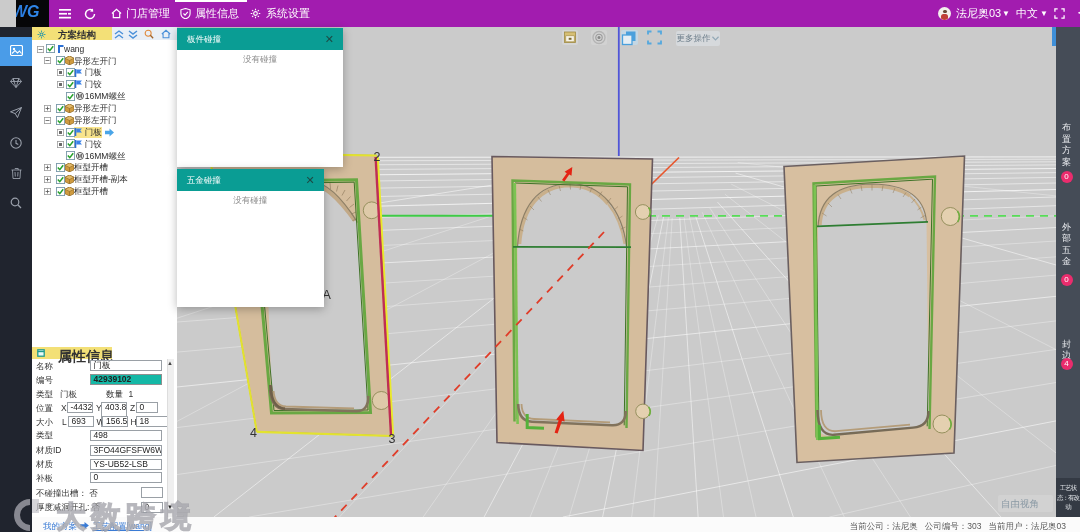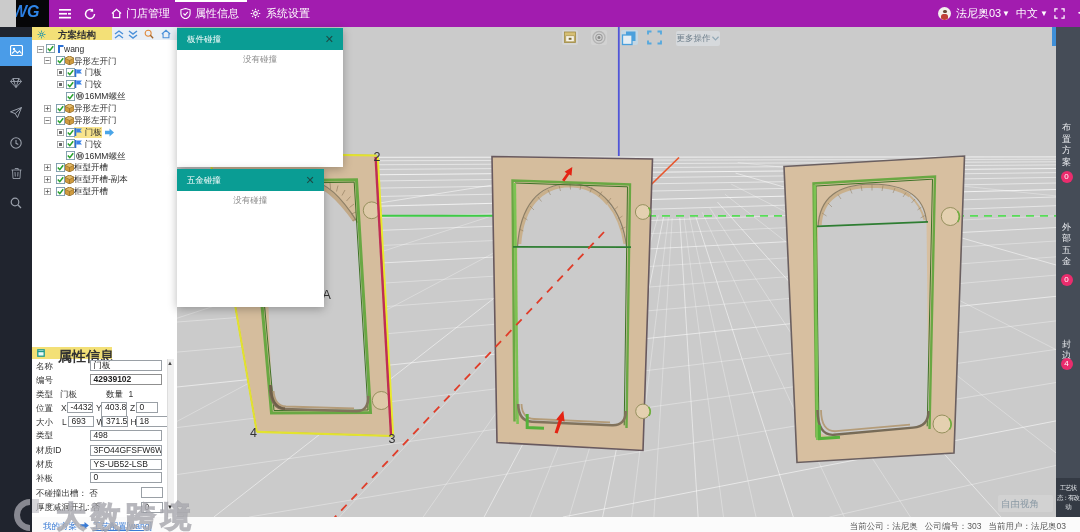--- a/index.html
+++ b/index.html
@@ -502,37 +502,37 @@
 <div class="trow" style="left:74.0px;top:186.2px">框型开槽</div>
 <div style="position:absolute;left:32px;top:346.6px;width:80px;height:12.4px;background:#f3e077"></div>
 <svg style="position:absolute;left:36.5px;top:348.8px" width="8" height="8" viewBox="0 0 10 10">
       <rect x="1" y="1" width="8" height="8" fill="#eafaf8" stroke="#1f9a8e" stroke-width="1.6"></rect>
       <line x1="1" y1="3.2" x2="9" y2="3.2" stroke="#1f9a8e" stroke-width="1.6"></line>
     </svg>
 <div style="position:absolute;left:58px;top:347.6px;font-size:14px;font-weight:bold;color:#333">属性信息</div>
 <div class="plab" style="left:36px;top:360.8px">名称</div>
     <div class="pin" style="left:89.5px;top:360.2px;width:72px;height:11px;background:#fff;border-color:#9aa0a6;font-weight:normal">门板</div>
 <div class="plab" style="left:36px;top:374.8px">编号</div>
-    <div class="pin" style="left:89.5px;top:374.2px;width:72px;height:11px;background:#ffffff;border-color:#8f8f8f;font-weight:bold">42939102</div>
+    <div class="pin" style="left:89.5px;top:374.2px;width:72px;height:11px;background:#14b8a6;border-color:#8f8f8f;font-weight:bold">42939102</div>
 <div class="plab" style="left:36px;top:388.6px">类型</div>
     <div class="plab" style="left:60px;top:388.6px">门板</div>
     <div class="plab" style="left:106px;top:388.6px">数量</div>
     <div class="plab" style="left:128.5px;top:388.6px">1</div>
 <div class="plab" style="left:36px;top:402.6px">位置</div>
     <div class="plab" style="left:61px;top:402.6px">X</div>
     <div class="pin" style="left:66.5px;top:402.0px;width:26px;height:11px;background:#fff;border-color:#9aa0a6;font-weight:normal">-4432</div>
     <div class="plab" style="left:96px;top:402.6px">Y</div>
     <div class="pin" style="left:101px;top:402.0px;width:26px;height:25px;background:#fff;border-color:#9aa0a6;font-weight:normal">403.8</div>
     <div class="plab" style="left:130px;top:402.6px">Z</div>
     <div class="pin" style="left:135.5px;top:402.0px;width:22px;height:11px;background:#fff;border-color:#9aa0a6;font-weight:normal">0</div>
 <div class="plab" style="left:36px;top:416.8px">大小</div>
     <div class="plab" style="left:62px;top:416.8px">L</div>
     <div class="pin" style="left:67.5px;top:416.2px;width:26px;height:11px;background:#fff;border-color:#9aa0a6;font-weight:normal">693</div>
     <div class="plab" style="left:96.5px;top:416.8px">W</div>
-    <div class="pin" style="left:102px;top:416.2px;width:26px;height:11px;background:#fff;border-color:#9aa0a6;font-weight:normal">371.5</div>
+    <div class="pin" style="left:102px;top:416.2px;width:26px;height:11px;background:#fff;border-color:#9aa0a6;font-weight:normal">156.5</div>
     <div class="plab" style="left:130.5px;top:416.8px">H</div>
     <div class="pin" style="left:135.5px;top:416.2px;width:34px;height:11px;background:#fff;border-color:#9aa0a6;font-weight:normal">18</div>
 <div class="plab" style="left:36px;top:430.4px">类型</div>
     <div class="pin" style="left:89.5px;top:429.8px;width:72px;height:11px;background:#fff;border-color:#9aa0a6;font-weight:normal">498</div>
 <div class="plab" style="left:36px;top:445.4px">材质ID</div>
     <div class="pin" style="left:89.5px;top:444.8px;width:72px;height:11px;background:#fff;border-color:#9aa0a6;font-weight:normal">3FO44GFSFW6W</div>
 <div class="plab" style="left:36px;top:459.2px">材质</div>
     <div class="pin" style="left:89.5px;top:458.6px;width:72px;height:11px;background:#fff;border-color:#9aa0a6;font-weight:normal">YS-UB52-LSB</div>
 <div class="plab" style="left:36px;top:472.8px">补板</div>
     <div class="pin" style="left:89.5px;top:472.2px;width:72px;height:11px;background:#fff;border-color:#9aa0a6;font-weight:normal">0</div>

